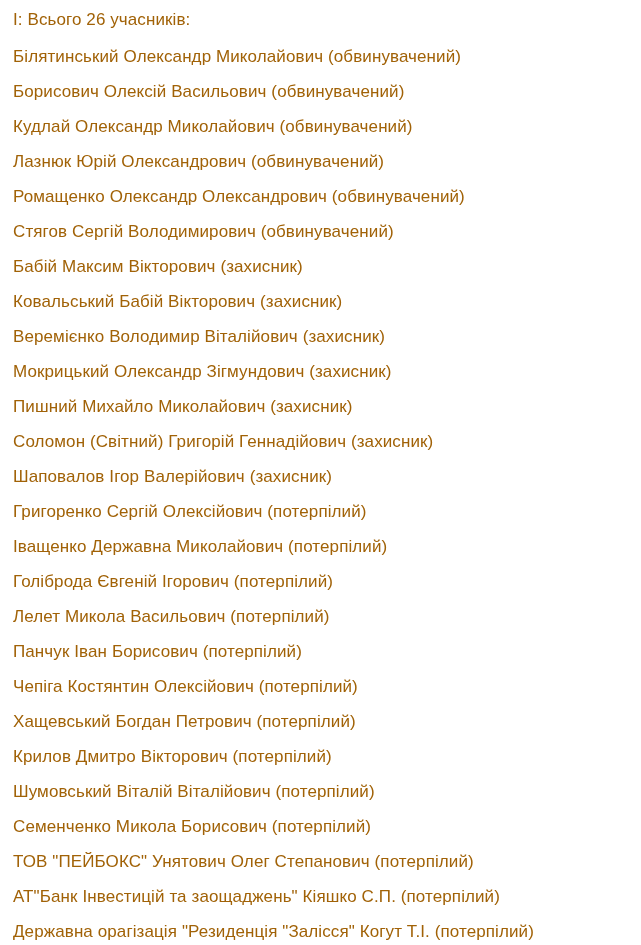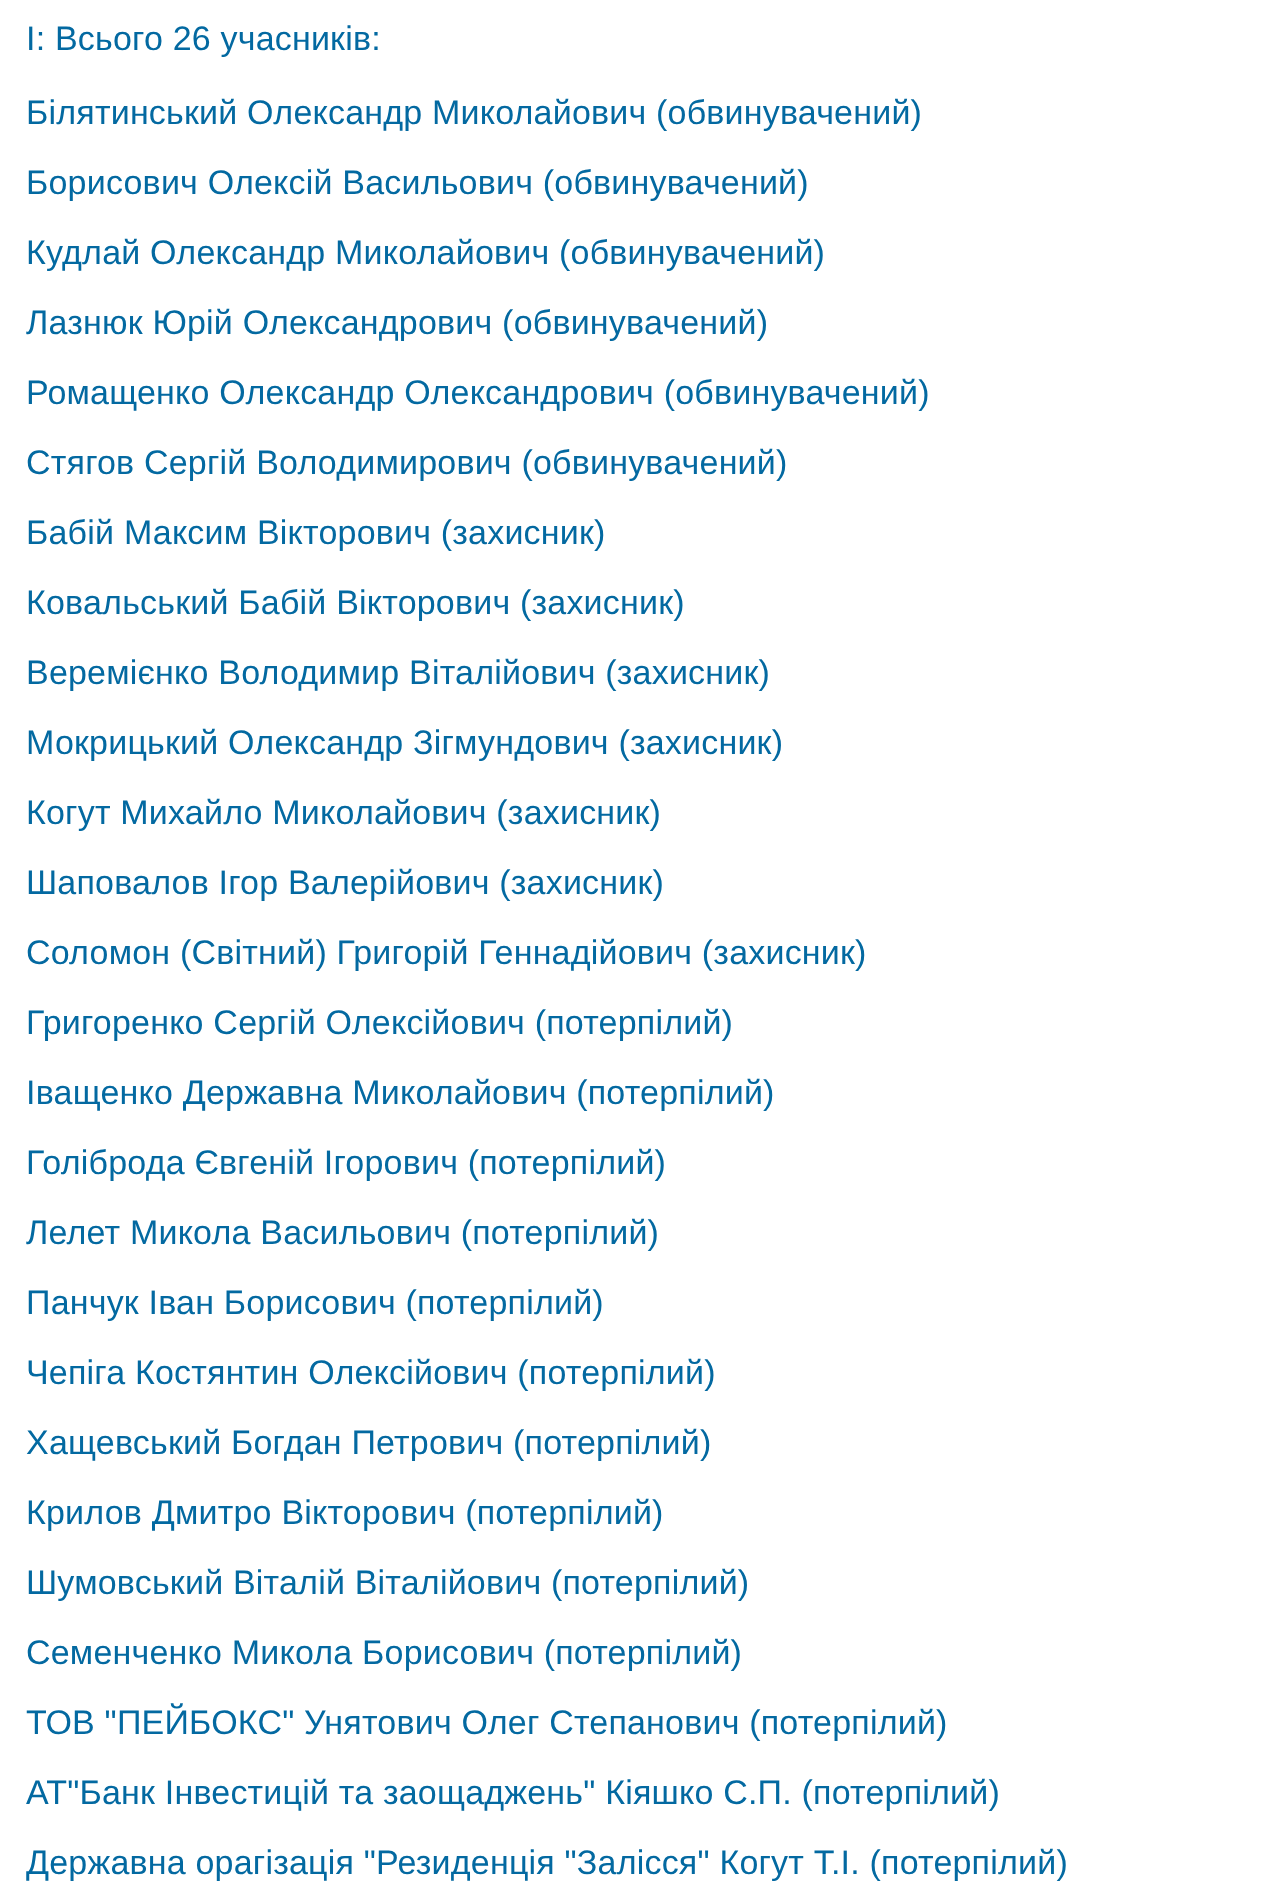--- a/index.html
+++ b/index.html
@@ -12,21 +12,21 @@
     height: 945px;
     box-sizing: border-box;
     padding: 0 0 0 13px;
     overflow: hidden;
     font-family: "Liberation Sans", sans-serif;
   }
   .line {
     height: 35px;
     line-height: 35px;
     font-size: 17px;
-    color: #0369a1;
+    color: #a16207;
     white-space: nowrap;
     letter-spacing: 0.1px;
   }
   .line:first-child {
     padding-top: 2px;
   }
 </style>
 </head>
 <body>
 
@@ -36,23 +36,23 @@
       <div class="line">Білятинський Олександр Миколайович (обвинувачений)</div>
       <div class="line">Борисович Олексій Васильович (обвинувачений)</div>
       <div class="line">Кудлай Олександр Миколайович (обвинувачений)</div>
       <div class="line">Лазнюк Юрій Олександрович (обвинувачений)</div>
       <div class="line">Ромащенко Олександр Олександрович (обвинувачений)</div>
       <div class="line">Стягов Сергій Володимирович (обвинувачений)</div>
       <div class="line">Бабій Максим Вікторович (захисник)</div>
       <div class="line">Ковальський Бабій Вікторович (захисник)</div>
       <div class="line">Веремієнко Володимир Віталійович (захисник)</div>
       <div class="line">Мокрицький Олександр Зігмундович (захисник)</div>
-      <div class="line">Когут Михайло Миколайович (захисник)</div>
+      <div class="line">Пишний Михайло Миколайович (захисник)</div>
+      <div class="line">Соломон (Світний) Григорій Геннадійович (захисник)</div>
       <div class="line">Шаповалов Ігор Валерійович (захисник)</div>
-      <div class="line">Соломон (Світний) Григорій Геннадійович (захисник)</div>
       <div class="line">Григоренко Сергій Олексійович (потерпілий)</div>
       <div class="line">Іващенко Державна Миколайович (потерпілий)</div>
       <div class="line">Голіброда Євгеній Ігорович (потерпілий)</div>
       <div class="line">Лелет Микола Васильович (потерпілий)</div>
       <div class="line">Панчук Іван Борисович (потерпілий)</div>
       <div class="line">Чепіга Костянтин Олексійович (потерпілий)</div>
       <div class="line">Хащевський Богдан Петрович (потерпілий)</div>
       <div class="line">Крилов Дмитро Вікторович (потерпілий)</div>
       <div class="line">Шумовський Віталій Віталійович (потерпілий)</div>
       <div class="line">Семенченко Микола Борисович (потерпілий)</div>

